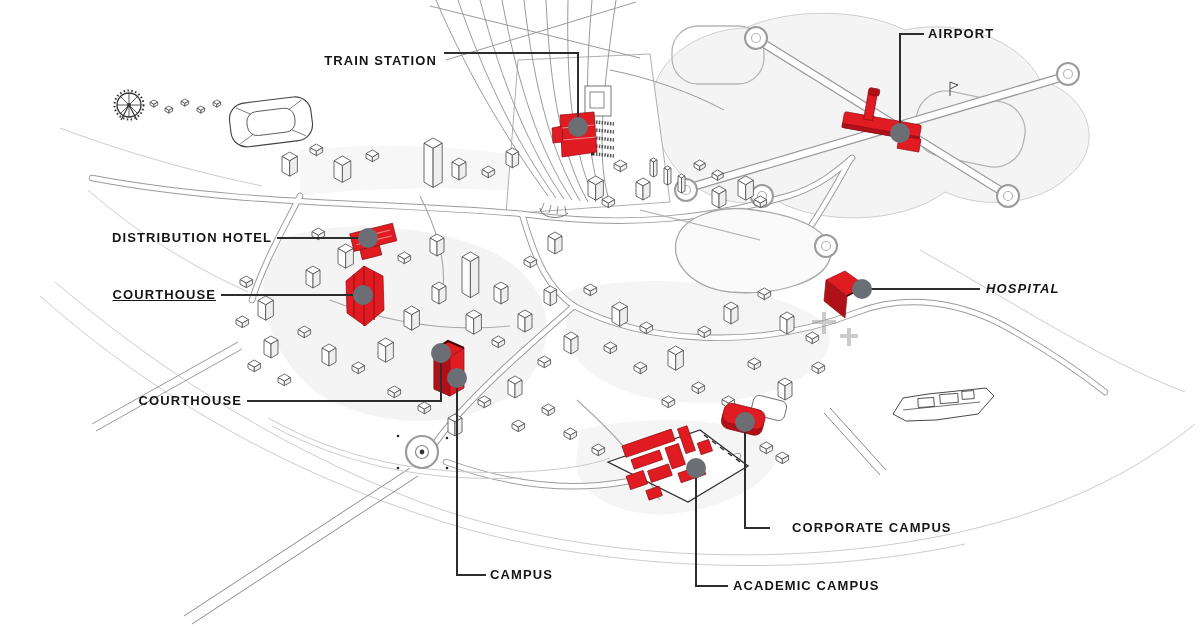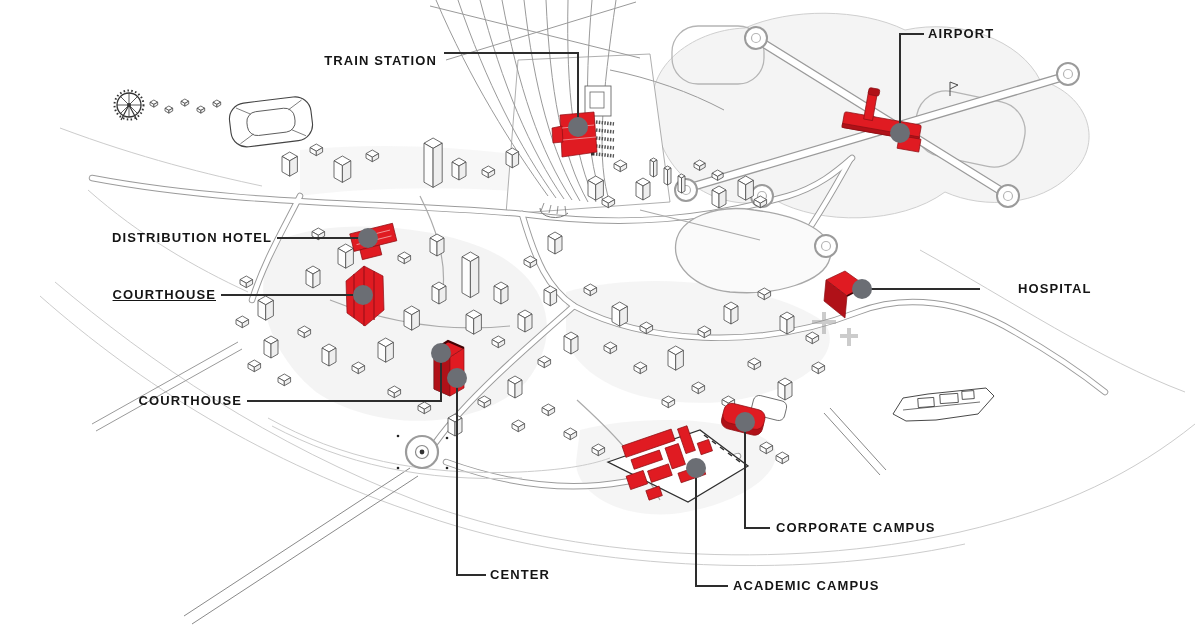--- a/index.html
+++ b/index.html
@@ -372,17 +372,17 @@
     <circle class="marker" cx="745" cy="422" r="10"></circle>
     <circle class="marker" cx="696" cy="468" r="10"></circle>
   </g>
 </svg>
 
   <div class="map-label" style="right:763px;top:54px;">TRAIN STATION</div>
   <div class="map-label" style="left:928px;top:27px;">AIRPORT</div>
   <div class="map-label" style="right:928px;top:231px;">DISTRIBUTION HOTEL</div>
   <div class="map-label" style="right:984px;top:288px;text-decoration:underline;">COURTHOUSE</div>
   <div class="map-label" style="right:958px;top:394px;">COURTHOUSE</div>
-  <div class="map-label" style="left:490px;top:568px;">CENTER</div>
-  <div class="map-label" style="left:1018px;top:282px;">HOSPITAL</div>
-  <div class="map-label" style="left:776px;top:521px;">CORPORATE CAMPUS</div>
+  <div class="map-label" style="left:490px;top:568px;">CAMPUS</div>
+  <div class="map-label" style="left:986px;top:282px;font-style:italic;">HOSPITAL</div>
+  <div class="map-label" style="left:792px;top:521px;">CORPORATE CAMPUS</div>
   <div class="map-label" style="left:733px;top:579px;text-align:center;">ACADEMIC CAMPUS</div>
 </div>
 
 </body></html>

